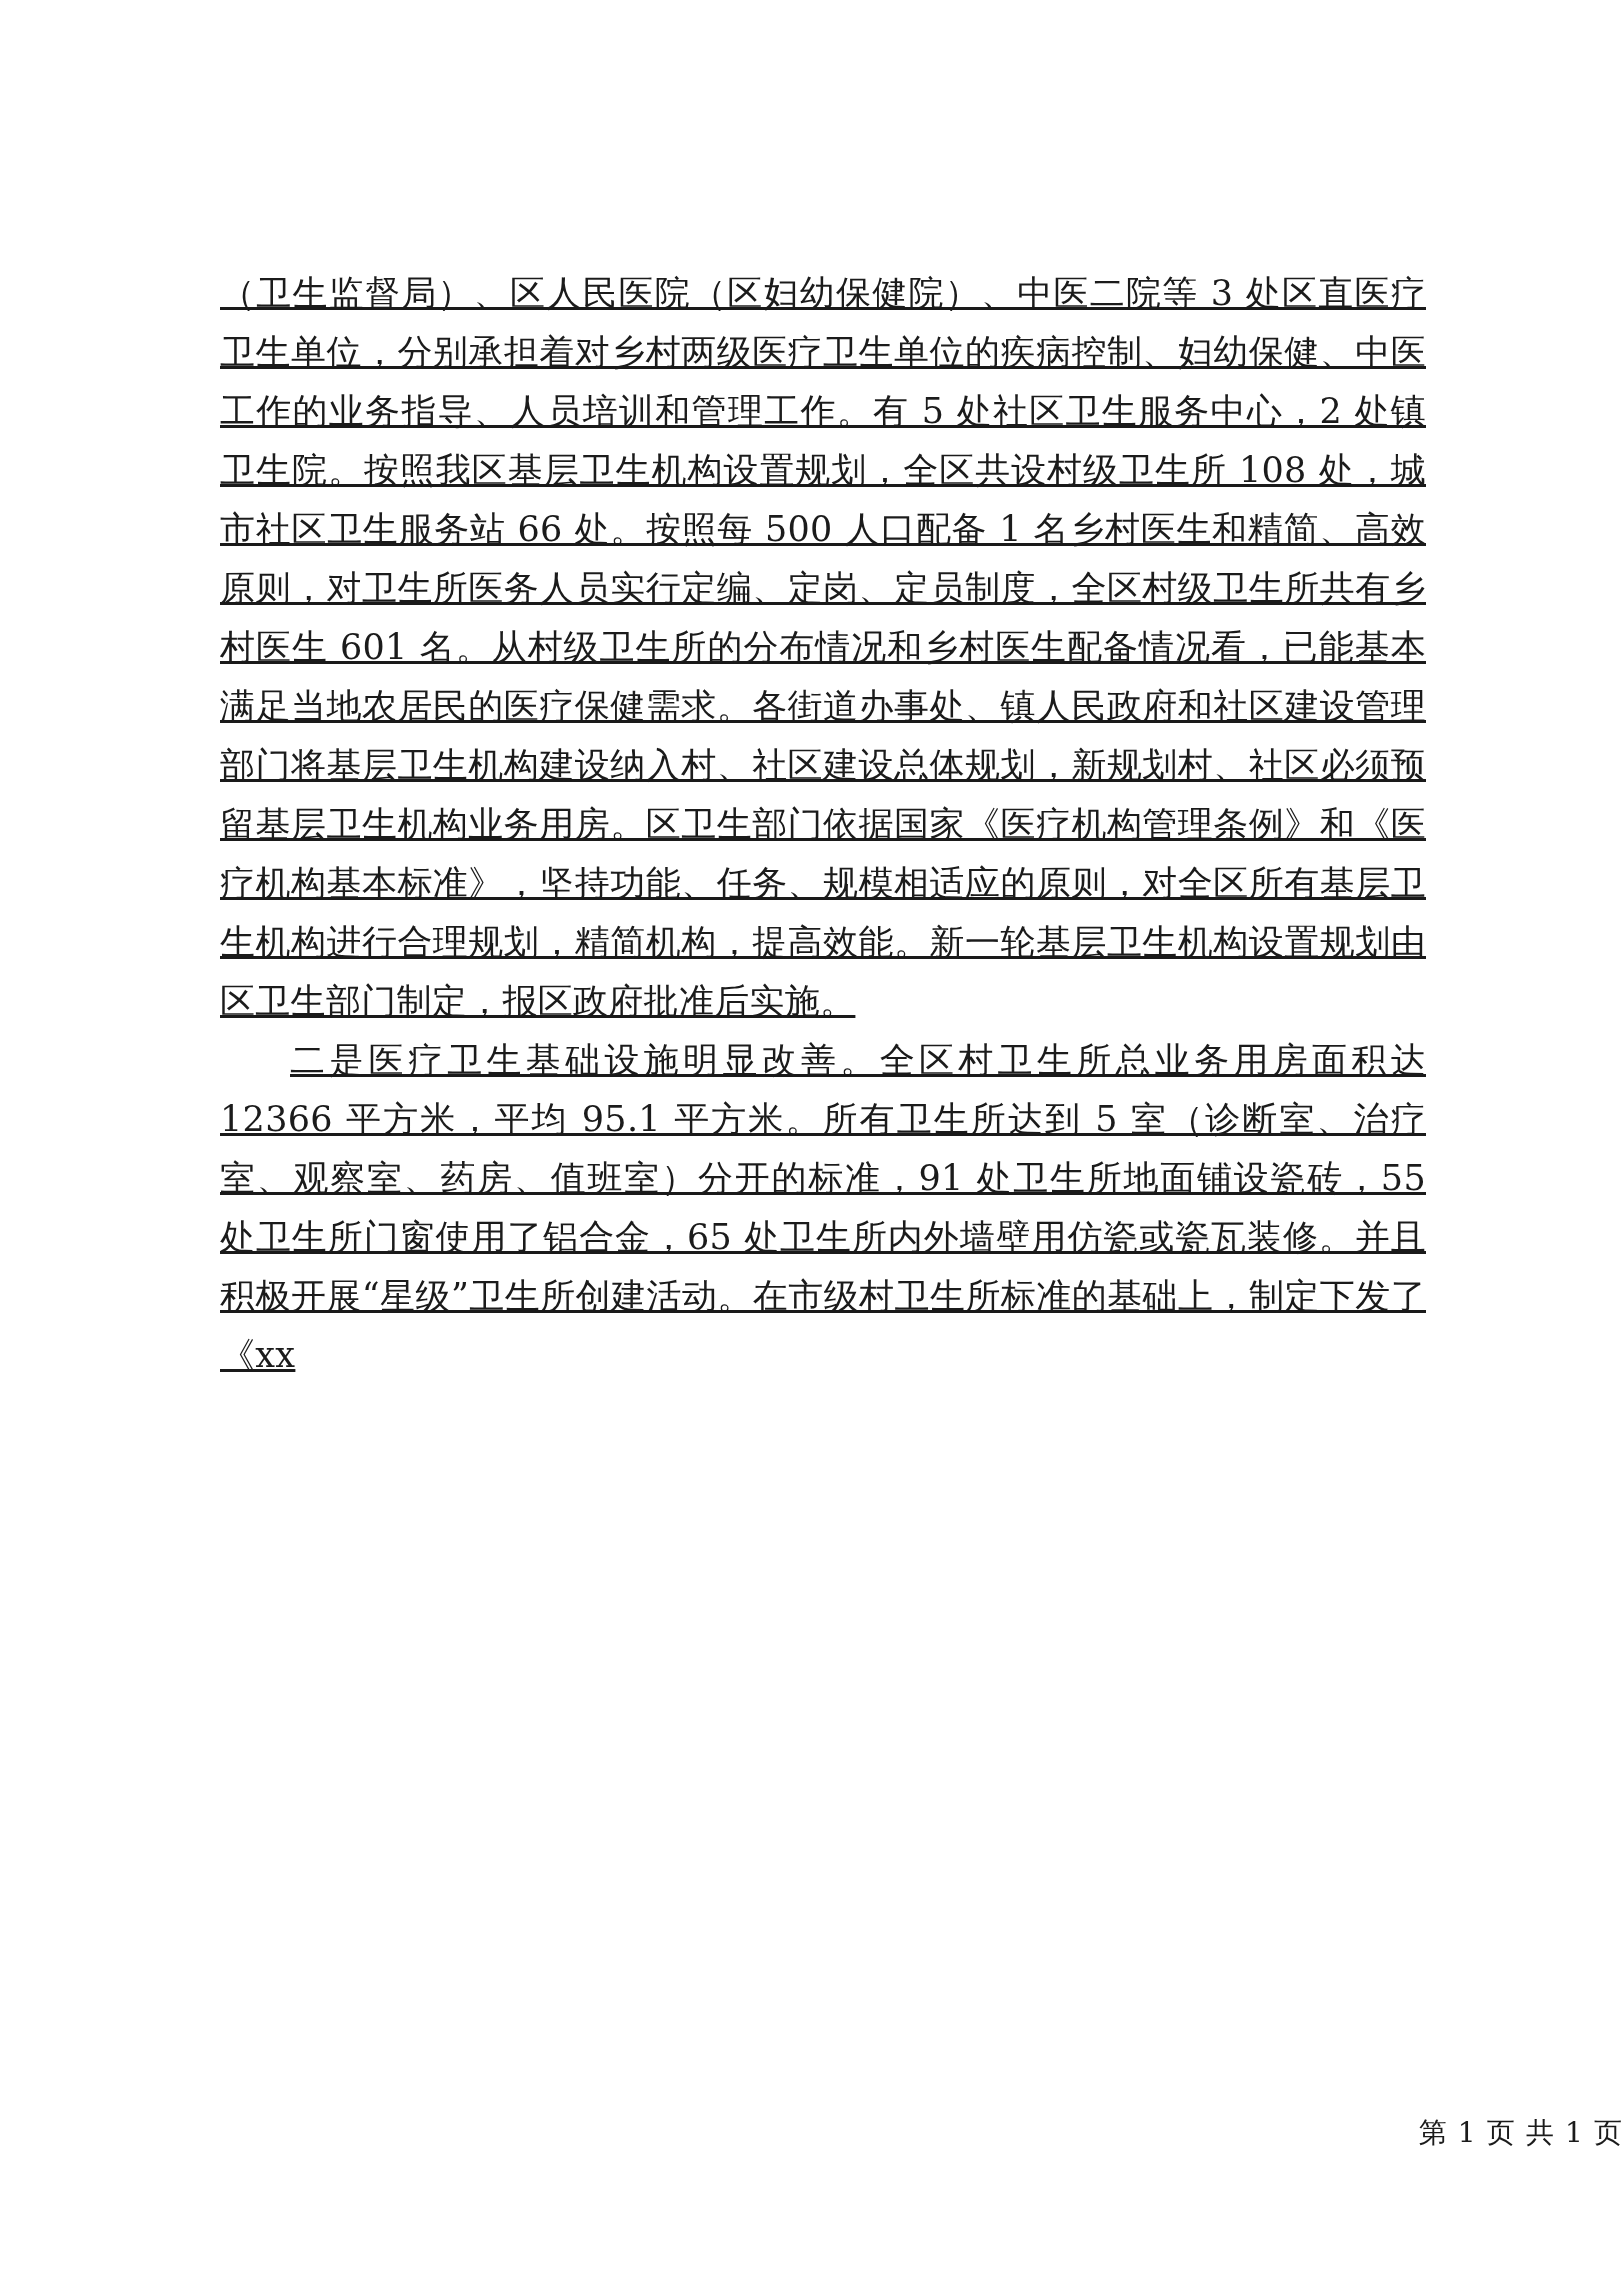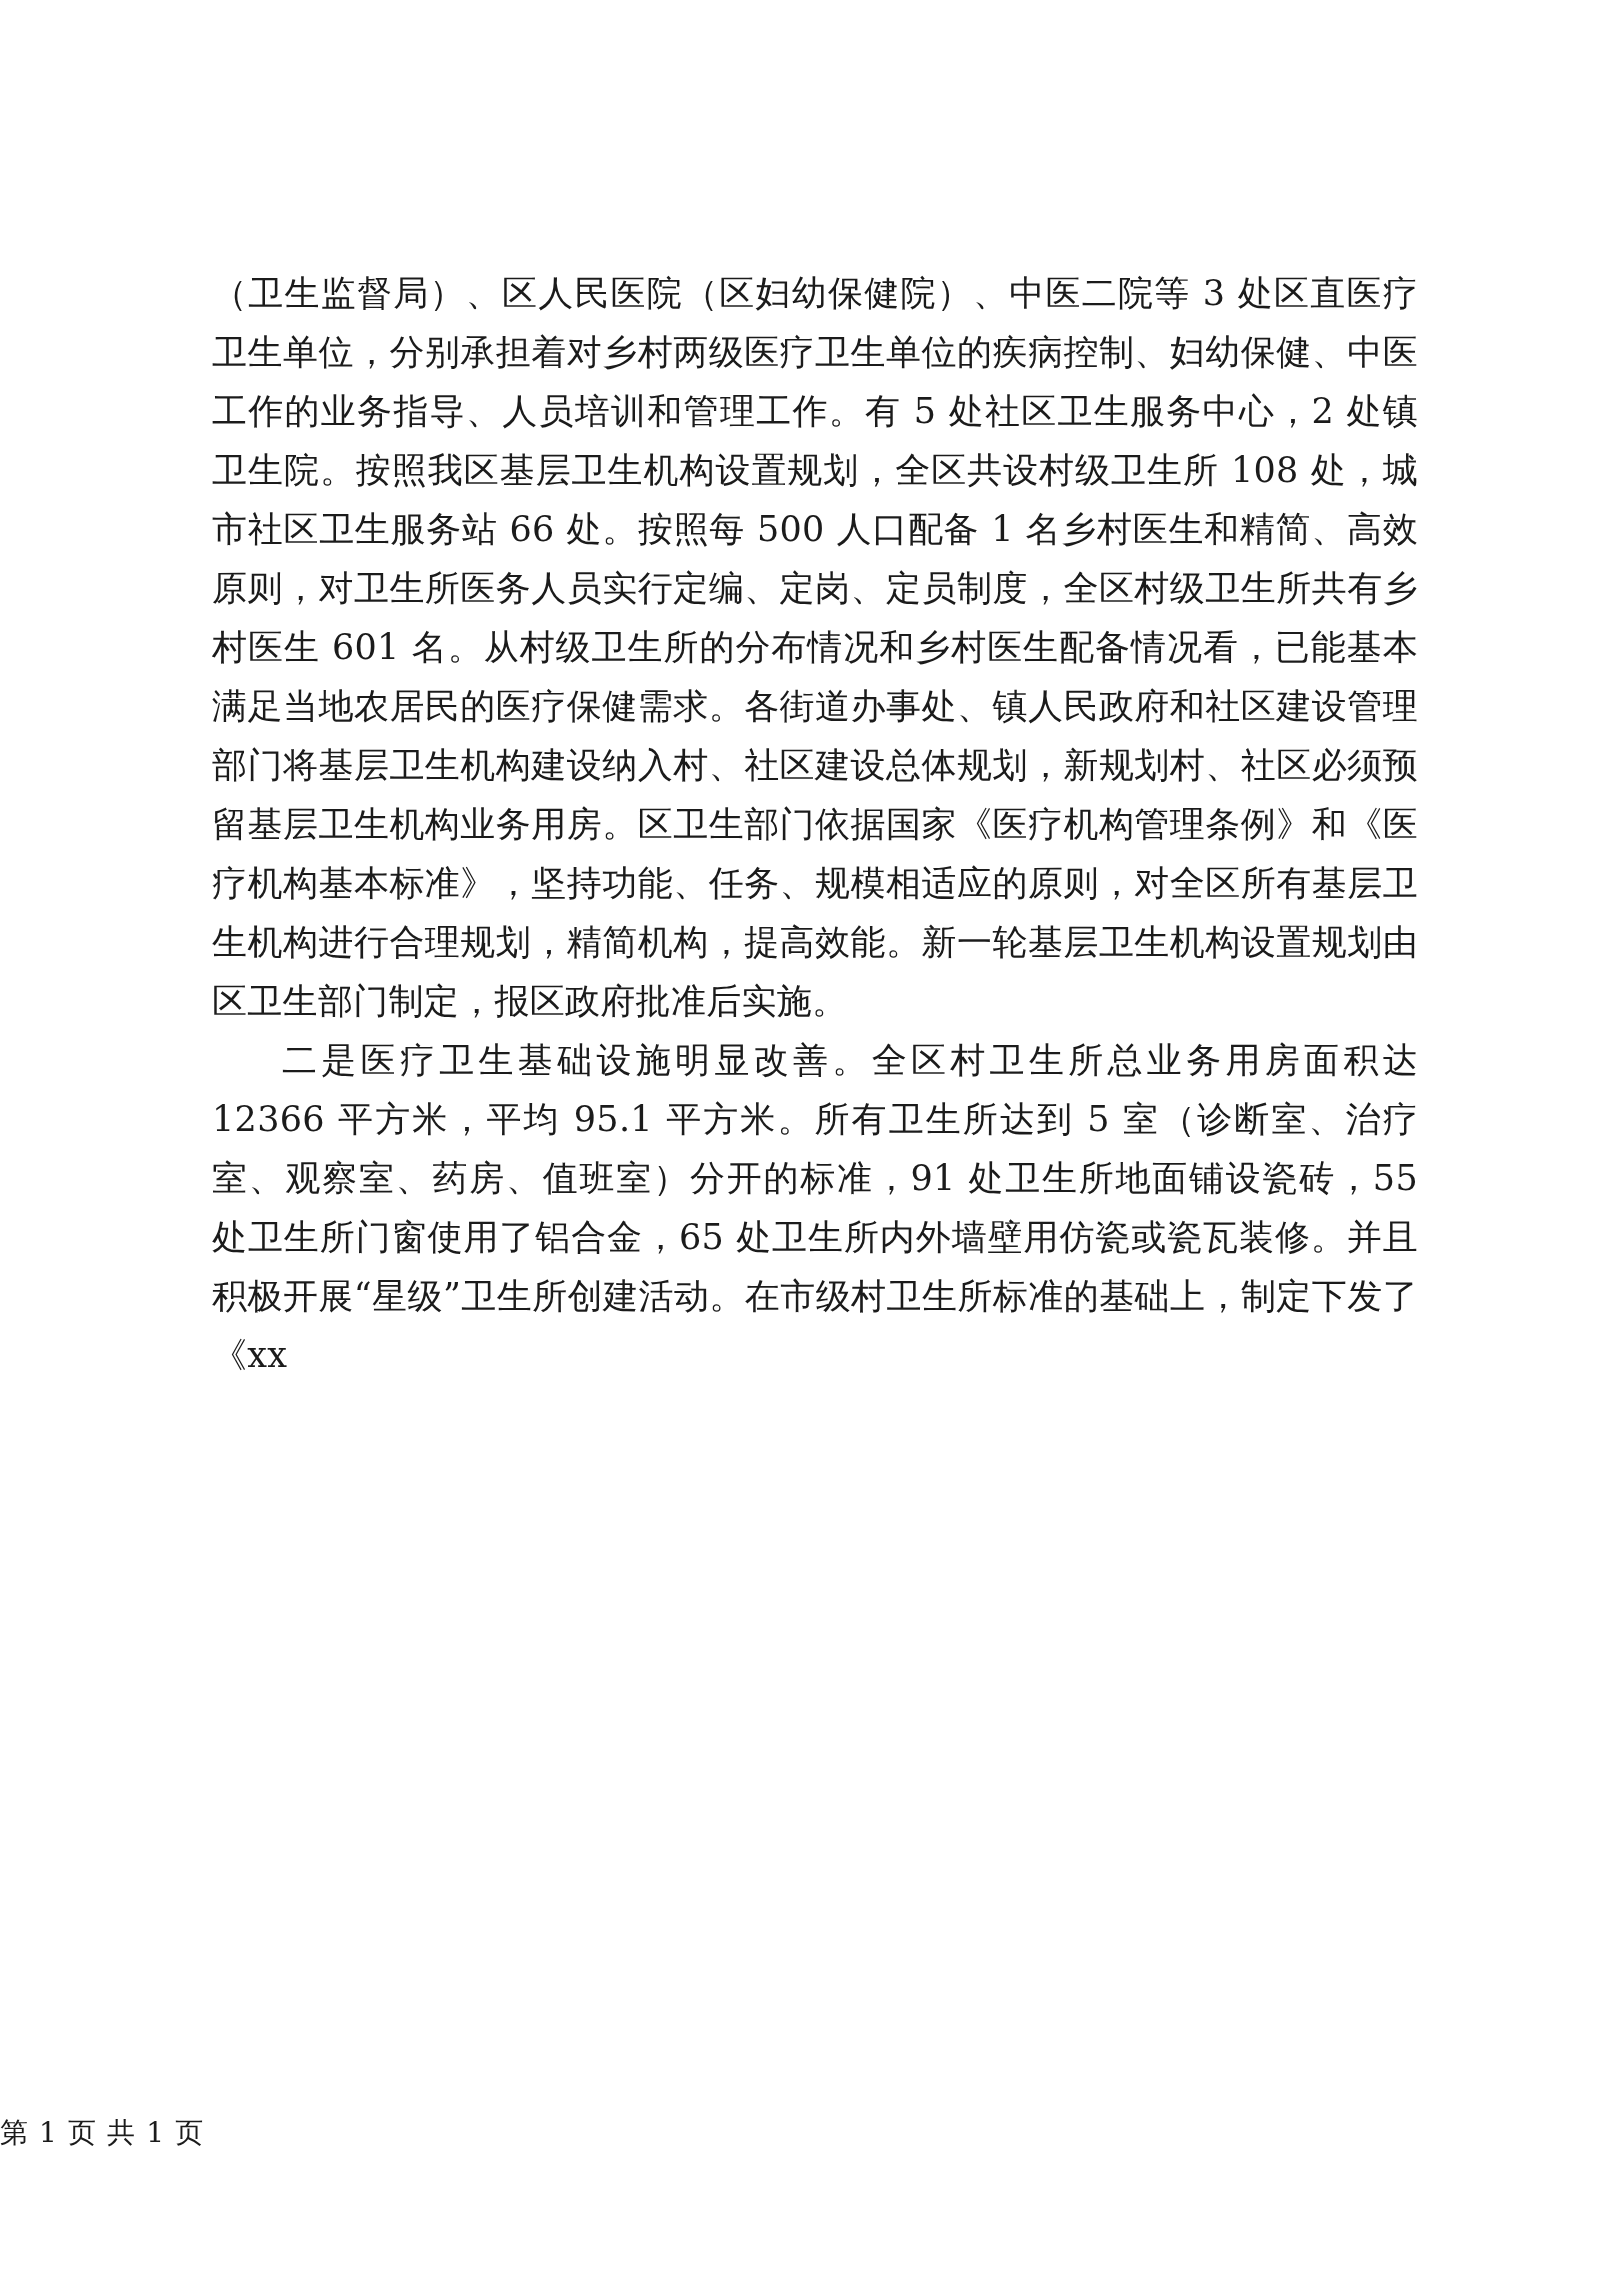--- a/index.html
+++ b/index.html
@@ -19,42 +19,43 @@
     position: absolute;
     top: 0;
     left: 0;
     width: 1623px;
     height: 2295px;
     background: #ffffff;
   }
   .content {
     position: absolute;
     top: 264px;
-    left: 212px;
+    left: 220px;
     width: 1206px;
+    text-decoration: underline;
   }
   .para {
     font-size: 35px;
     line-height: 59px;
     letter-spacing: 0.3px;
     text-align: justify;
     text-justify: inter-ideograph;
     margin: 0 0 0 0;
     color: #1b1b1b;
     font-family: "DejaVu Serif", "Liberation Serif", serif;
   }
   .para.indent {
     text-indent: 70px;
   }
   .footer {
     position: absolute;
     left: 0;
     right: 0;
     top: 2114px;
-    text-align: left;
+    text-align: right;
     font-size: 28px;
     letter-spacing: 1.1px;
     color: #1b1b1b;
     font-family: "DejaVu Serif", "Liberation Serif", serif;
   }
 </style>
 </head>
 <body>
 
 <div class="page">

